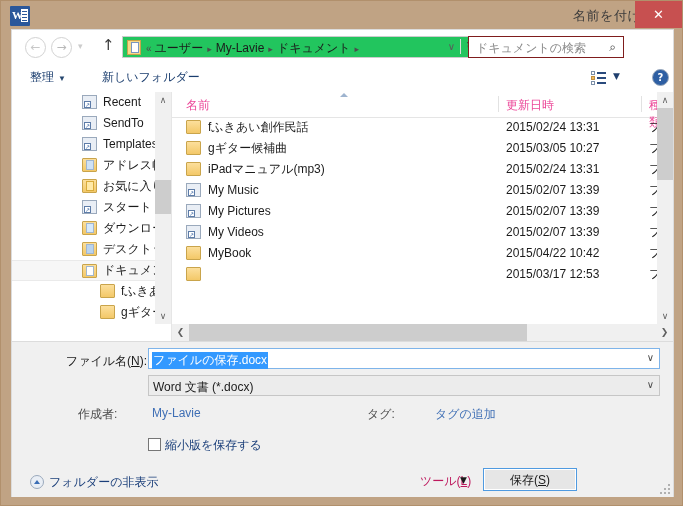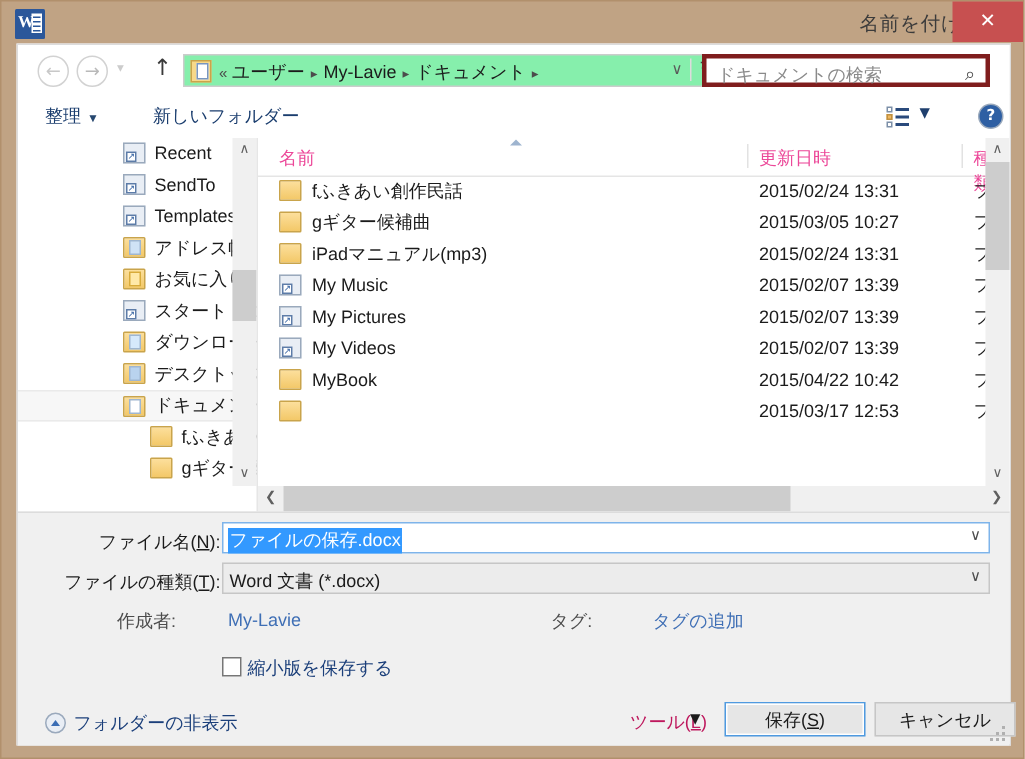--- a/index.html
+++ b/index.html
@@ -102,21 +102,21 @@
   }
   #nav-up {
     position: absolute; left: 90px; top: 6px;
     color: #3a3a3a; font-size: 15px;
     font-family: "DejaVu Sans", sans-serif;
   }
 
   #addressbar {
     position: absolute; left: 110px; top: 6px;
     width: 360px; height: 22px;
-    background: #86efac;
+    background: #22c55e;
     border: 1px solid #cccccc;
     box-sizing: border-box;
   }
   #addr-icon {
     position: absolute; left: 4px; top: 3px;
     width: 14px; height: 15px;
     background: #f7d98a;
     border: 1px solid #c9a44b;
     box-sizing: border-box;
   }
@@ -142,23 +142,23 @@
   #addr-refresh {
     position: absolute; right: 4px; top: 2px;
     color: #454545; font-size: 13px;
     font-family: "DejaVu Sans", sans-serif;
     border-left: 1px solid #dcdcdc;
     padding-left: 5px;
   }
 
   #searchbox {
     position: absolute; left: 456px; top: 6px;
-    width: 192px; height: 22px;
-    background: #ffffff;
-    border: 3px solid #7f1d1d;
+    width: 156px; height: 22px;
+    background: #ffffff;
+    border: 1px solid #7f1d1d;
     box-sizing: border-box;
   }
   #search-ph {
     position: absolute; left: 7px; top: 3px;
     font-size: 12px; color: #8a8a8a;
   }
   #search-icon {
     position: absolute; right: 7px; top: 3px;
     color: #4c4c4c; font-size: 12px;
     font-family: "DejaVu Sans", sans-serif;
@@ -759,21 +759,20 @@
       </div>
     </div>
 
     <div id="formarea">
       <div class="flabel" id="lbl-filename">ファイル名(<u>N</u>):</div>
       <div id="input-filename">
         <span class="val">ファイルの保存.docx</span>
         <span class="drop">∨</span>
       </div>
 
-      <div class="flabel" id="lbl-filetype">ファイルの種類(<u>T</u>):</div>
       <div id="input-filetype">
         <span class="val">Word 文書 (*.docx)</span>
         <span class="drop">∨</span>
       </div>
 
       <div id="lbl-author">作成者:</div>
       <div id="val-author">My-Lavie</div>
       <div id="lbl-tags">タグ:</div>
       <div id="val-tags">タグの追加</div>
 
@@ -782,21 +781,20 @@
 
       <div id="hidefolders">
         <span class="ic"></span>
         <span class="lbl">フォルダーの非表示</span>
       </div>
 
       <div id="tools-btn">ツール(<u>L</u>)</div>
       <div id="tools-caret">▼</div>
 
       <div class="dlgbtn" id="btn-save">保存(<u>S</u>)</div>
-      <div class="dlgbtn" id="btn-cancel">キャンセル</div>
 
       <div id="grip">
         <i style="right:0;bottom:0"></i>
           <i style="right:4px;bottom:0"></i>
           <i style="right:8px;bottom:0"></i>
         <i style="right:0;bottom:4px"></i>
           <i style="right:4px;bottom:4px"></i>
         <i style="right:0;bottom:8px"></i>
       </div>
     </div>

